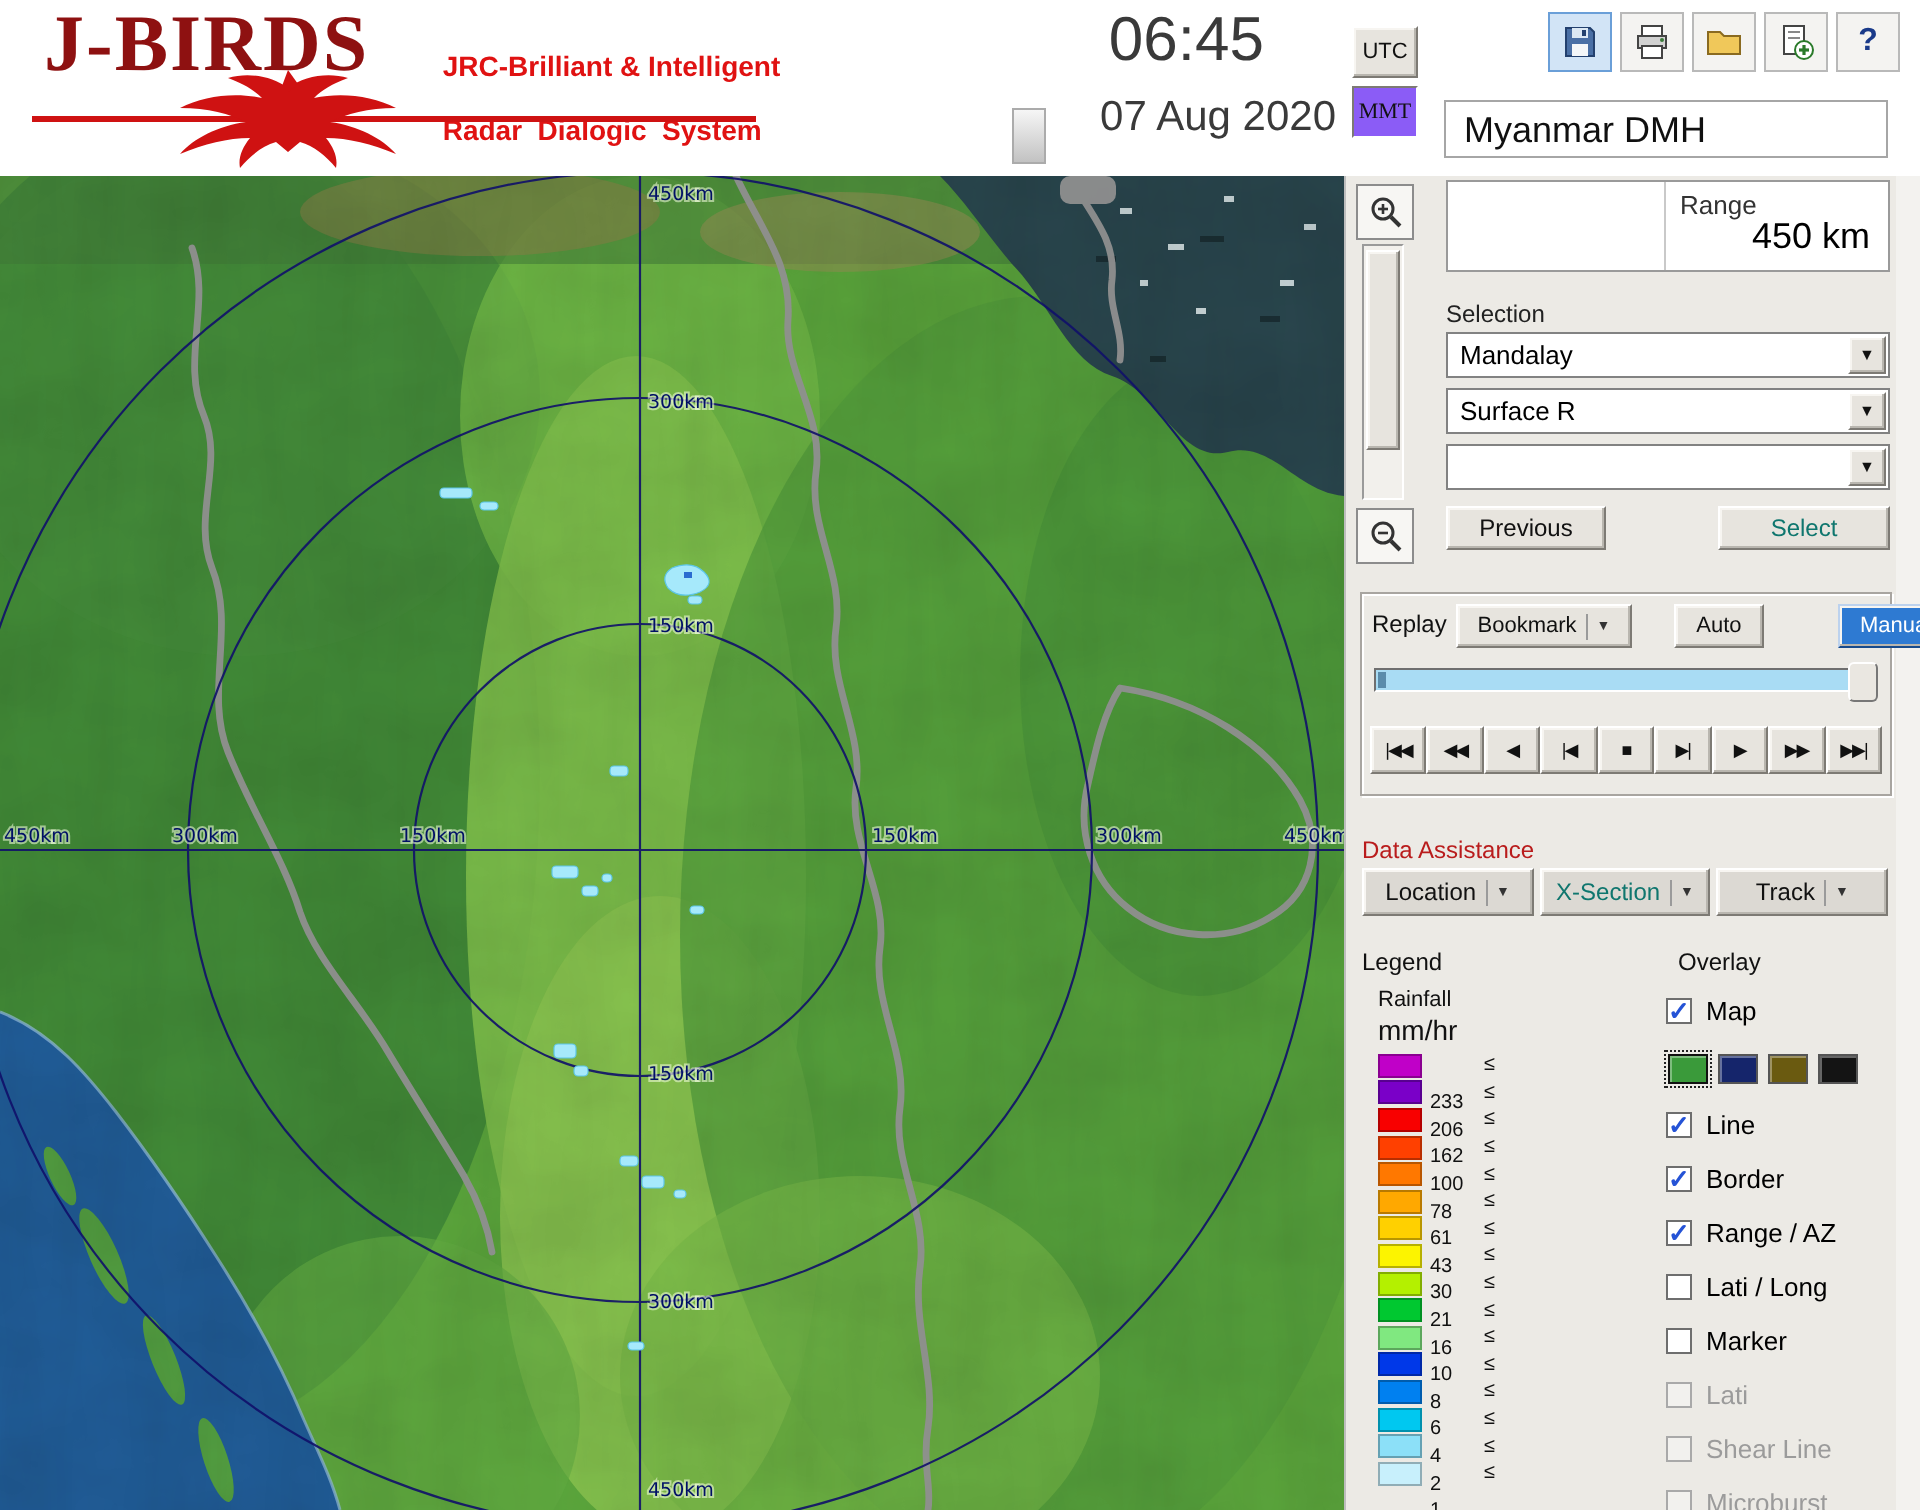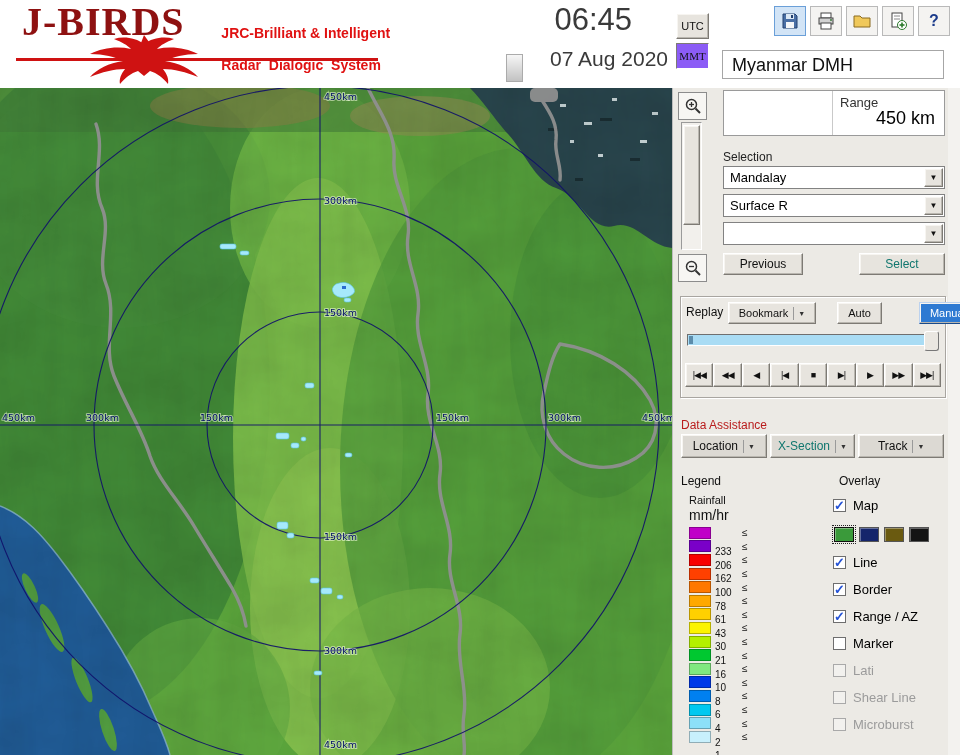--- a/index.html
+++ b/index.html
@@ -464,20 +464,24 @@
         <div class="ov-row">
           <span class="cbx checked">✓</span>
           <span class="ov-label">Border</span>
         </div>
         <div class="ov-row">
           <span class="cbx checked">✓</span>
           <span class="ov-label">Range / AZ</span>
         </div>
         <div class="ov-row">
           <span class="cbx"></span>
+          <span class="ov-label">Lati / Long</span>
+        </div>
+        <div class="ov-row">
+          <span class="cbx"></span>
           <span class="ov-label">Marker</span>
         </div>
         <div class="ov-row disabled">
           <span class="cbx"></span>
           <span class="ov-label">Lati</span>
         </div>
         <div class="ov-row disabled">
           <span class="cbx"></span>
           <span class="ov-label">Shear Line</span>
         </div>

